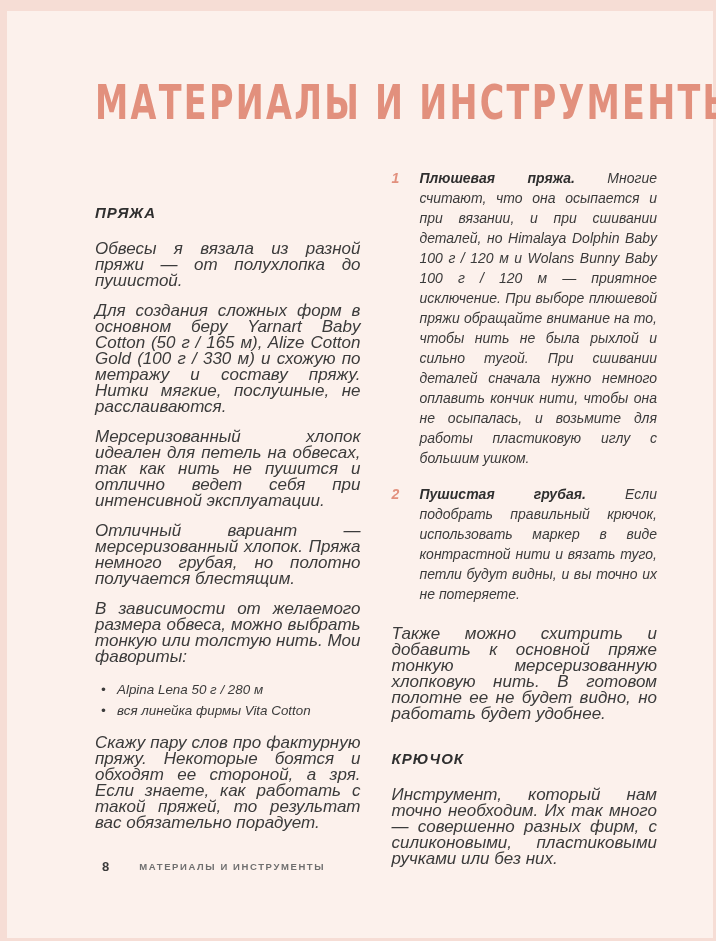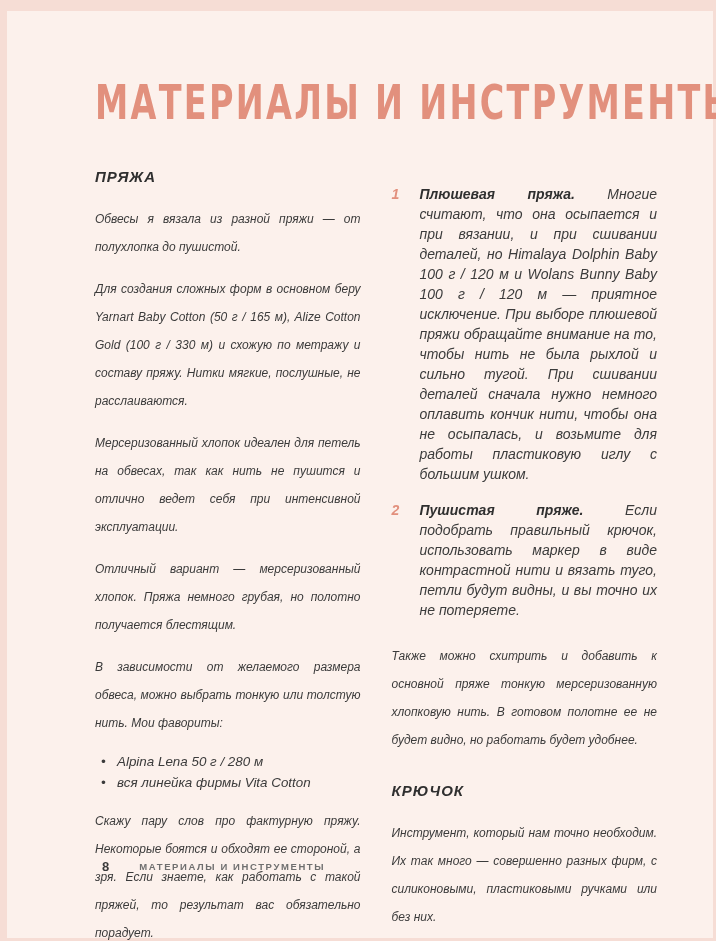--- a/index.html
+++ b/index.html
@@ -36,22 +36,22 @@
   }
   .col { flex: 1; min-width: 0; }
   h2.section-heading {
     font-size: 15px;
     font-weight: bold;
     letter-spacing: 1px;
     color: #2f2f2f;
     margin-bottom: 20px;
   }
   p.body-text {
-    font-size: 12px;
-    line-height: 28px;
+    font-size: 17px;
+    line-height: 16px;
     text-align: justify;
     hyphens: auto;
     -webkit-hyphens: auto;
     margin-bottom: 14px;
     color: #3b3b3b;
   }
   ul.fav-list {
     list-style: none;
     margin: 4px 0 14px 4px;
   }
@@ -142,21 +142,21 @@
         <div class="num">1</div>
         <div class="item-body">
           <strong>Плюшевая пряжа.</strong>
           <span>Многие считают, что она осыпается и при вязании, и при сшивании деталей, но Himalaya Dolphin Baby 100 г / 120 м и Wolans Bunny Baby 100 г / 120 м — приятное исключение. При выборе плюшевой пряжи обращайте внимание на то, чтобы нить не была рыхлой и сильно тугой. При сшивании деталей сначала нужно немного оплавить кончик нити, чтобы она не осыпалась, и возьмите для работы пластиковую иглу с большим ушком.</span>
         </div>
       </div>
 
       <div class="numbered-item">
         <div class="num">2</div>
         <div class="item-body">
-          <strong>Пушистая пряже.</strong>
+          <strong>Пушистая грубая.</strong>
           <span>Если подобрать правильный крючок, использовать маркер в виде контрастной нити и вязать туго, петли будут видны, и вы точно их не потеряете.</span>
         </div>
       </div>
 
       <p class="body-text mt-extra">Также можно схитрить и добавить к основной пряже тонкую мерсеризованную хлопковую нить. В готовом полотне ее не будет видно, но работать будет удобнее.</p>
 
       <h2 class="section-heading right-heading">КРЮЧОК</h2>
 
       <p class="body-text">Инструмент, который нам точно необходим. Их так много — совершенно разных фирм, с силиконовыми, пластиковыми ручками или без них.</p>
     </div>

